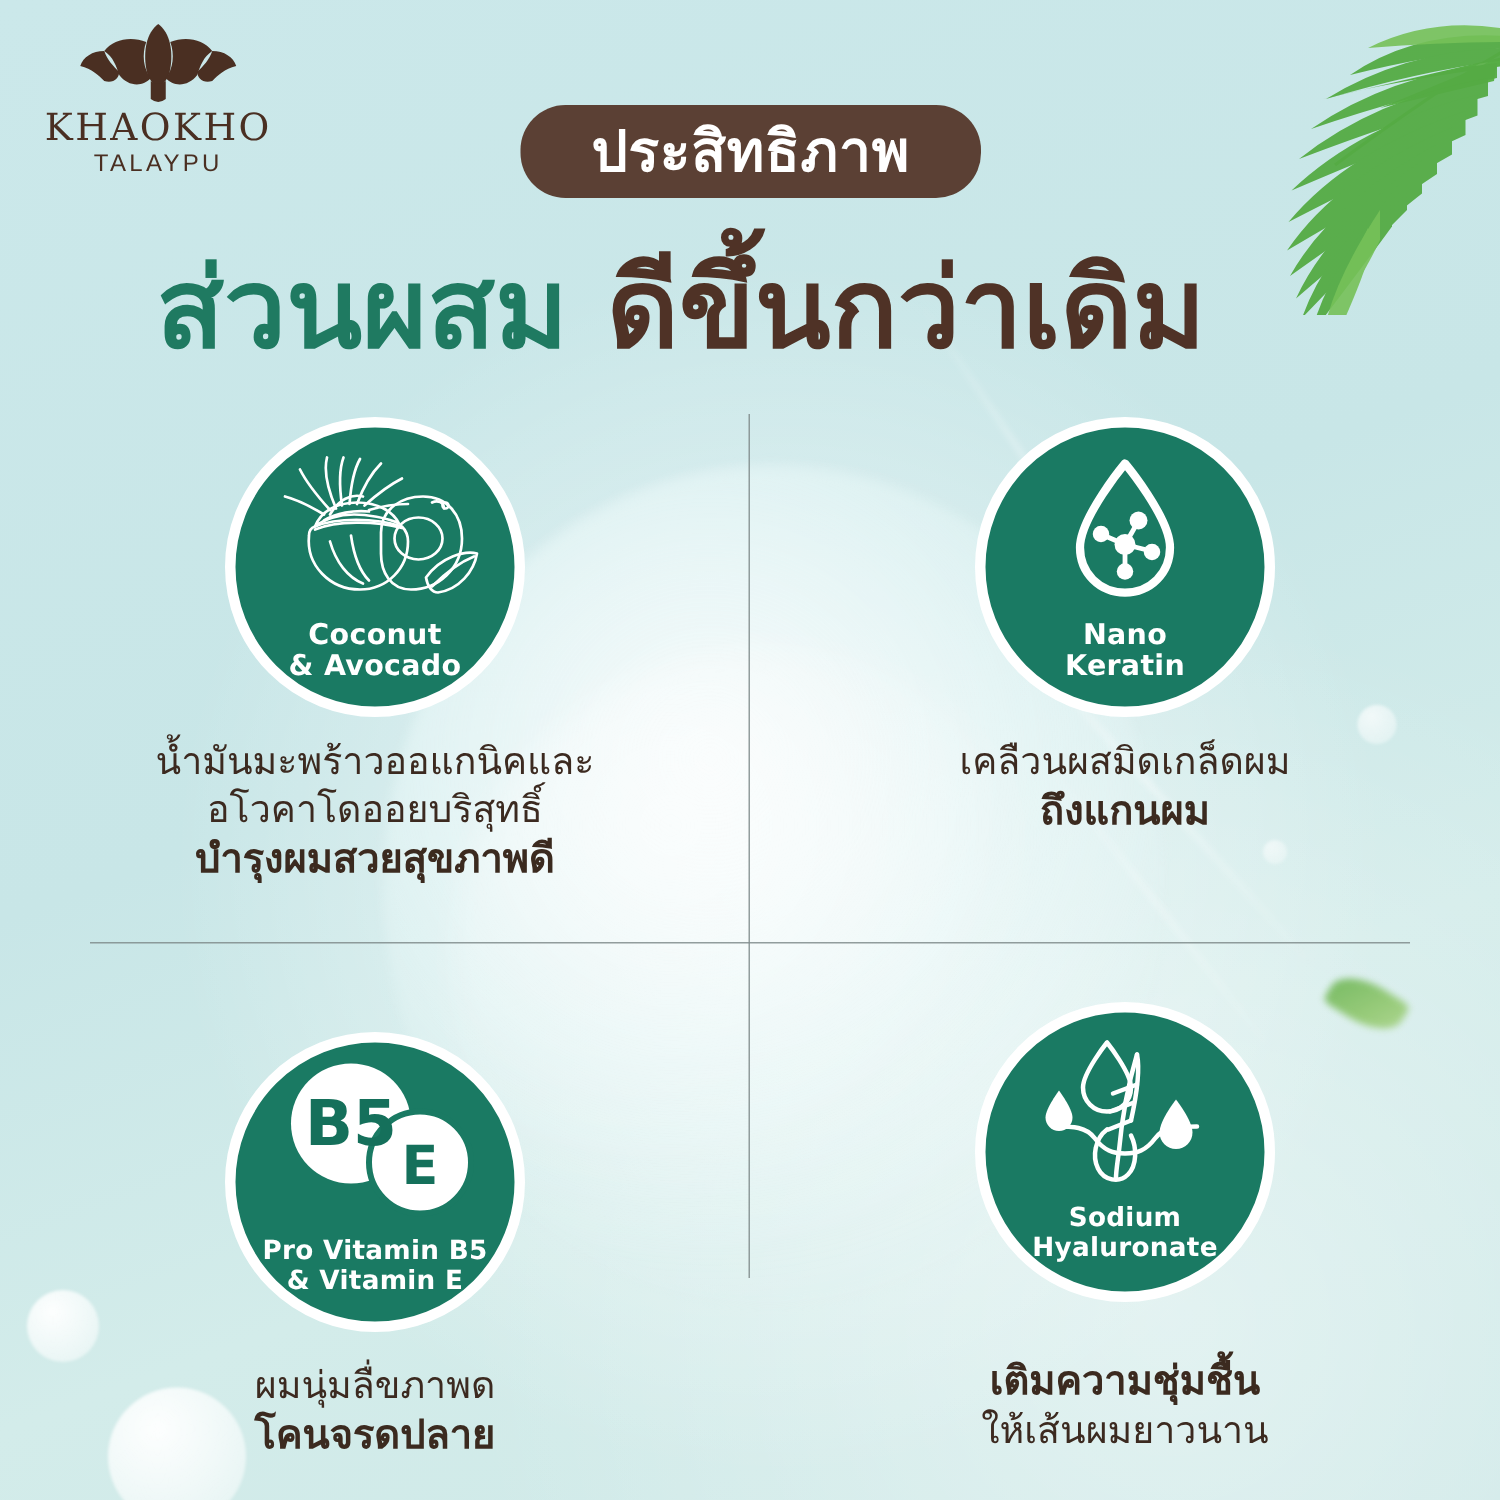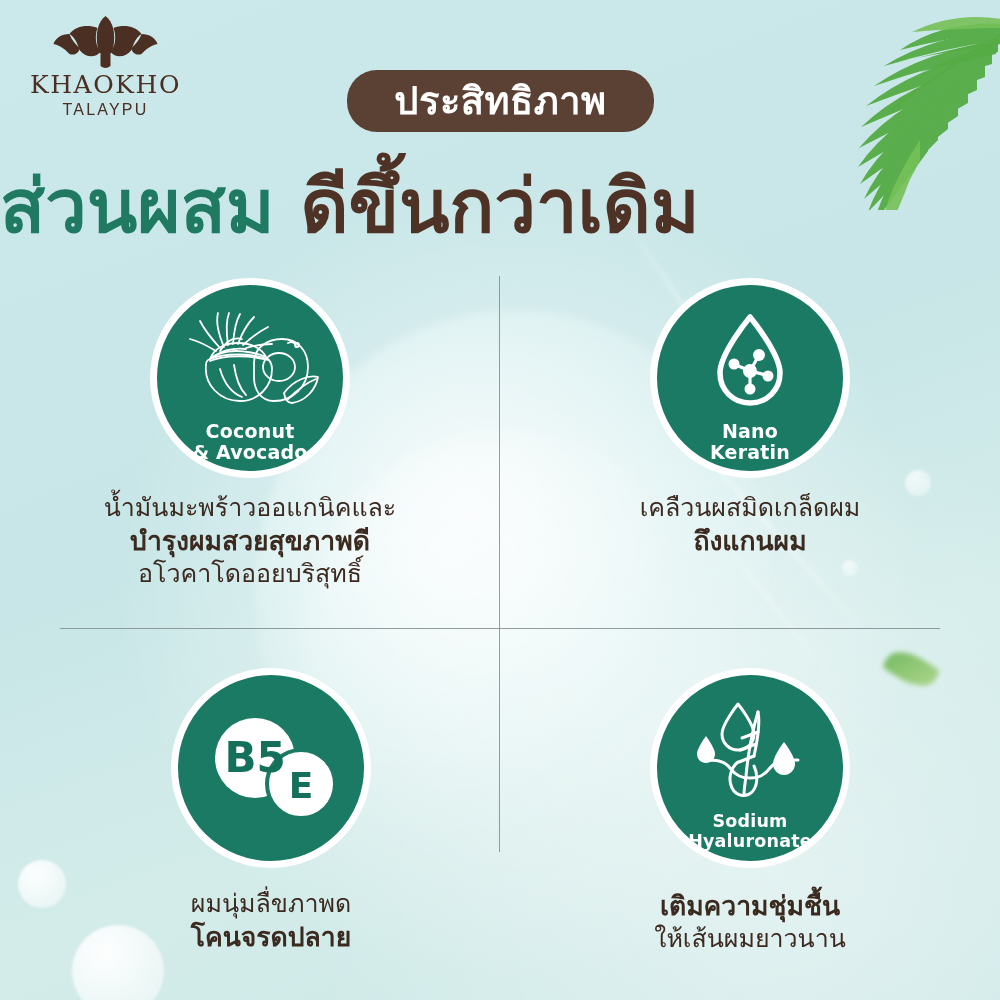--- a/index.html
+++ b/index.html
@@ -69,60 +69,60 @@
   
   .pill{
     position:absolute;left:347px;top:70px;width:307px;height:62px;
     background:#5b4034;border-radius:30px;
     display:flex;align-items:center;justify-content:center;
   }
   .pill-text{color:#ffffff;font-size:38px;font-weight:700;line-height:1;letter-spacing:.5px;}
 
   
   .headline{
-    position:absolute;left:0;top:168px;width:908px;text-align:left;
+    position:absolute;left:0;top:168px;width:908px;text-align:center;
     font-size:74px;font-weight:700;line-height:1.05;white-space:nowrap;
   }
   .hl-green{color:#1f7a61;}
   .hl-brown{color:#4f3226;}
 
   
   .divider-v{position:absolute;left:499px;top:276px;width:1px;height:576px;background:#808c8c;opacity:.85;}
   .divider-h{position:absolute;left:60px;top:628px;width:880px;height:1px;background:#808c8c;opacity:.85;}
 
   
   .cell{position:absolute;width:500px;text-align:center;}
   .cell-tl{left:0;top:278px;}
   .cell-tr{left:500px;top:278px;}
-  .cell-bl{left:0;top:668px;padding-left:21px;}
+  .cell-bl{left:0;top:688px;}
   .cell-br{left:500px;top:668px;}
 
   .badge{
     width:200px;height:200px;border-radius:50%;
     margin:0 auto;
     background:#1a7a63;
     border:7px solid #ffffff;
     box-sizing:border-box;
     position:relative;
-    display:flex;flex-direction:column;align-items:center;justify-content:center;
+    display:flex;flex-direction:column;align-items:center;justify-content:flex-start;
   }
   .badge-art{width:140px;height:112px;margin-top:14px;display:block;}
   .badge-art.tight{margin-top:8px;height:120px;}
   .badge-label{
     color:#ffffff;font-size:19px;font-weight:700;line-height:1.12;
     margin-top:2px;letter-spacing:.2px;
   }
   .badge-label.small{font-size:17.5px;}
 
   .caption{margin-top:14px;line-height:1.28;}
   .cap-line{display:block;color:#3c2a20;font-size:25px;font-weight:400;}
   .cap-line.bold{font-weight:700;font-size:26.5px;color:#3b2a1f;}
 
   .caption.bl{margin-top:20px;}
-  .caption.br{margin-top:21px;}
+  .caption.br{margin-top:36px;}
 </style>
 </head>
 <body>
 
 <div id="poster">
 
   <div class="orb orb-main"></div>
   <div class="orb orb-sheen"></div>
   <div class="streak s1"></div>
   <div class="streak s2"></div>
@@ -234,22 +234,22 @@
           <path d="M108 92 C116 84 126 76 136 72"></path>
         </g>
       </svg>
       <div class="badge-label">
         <span>Coconut</span><br>
         <span>&amp; Avocado</span>
       </div>
     </div>
     <div class="caption">
       <span class="cap-line">น้ำมันมะพร้าวออแกนิคและ</span>
+      <span class="cap-line">อโวคาโดออยบริสุทธิ์</span>
       <span class="cap-line bold">บำรุงผมสวยสุขภาพดี</span>
-      <span class="cap-line">อโวคาโดออยบริสุทธิ์</span>
     </div>
   </div>
 
   <div class="cell cell-tr">
     <div class="badge">
       <svg class="badge-art" viewBox="0 0 140 112">
         <path d="M70 10 C70 10 40 46 40 66 C40 83 53 96 70 96 C87 96 100 83 100 66 C100 46 70 10 70 10 Z" fill="none" stroke="#ffffff" stroke-width="5.5" stroke-linejoin="round"></path>
         <g stroke="#ffffff" stroke-width="3.2" stroke-linecap="round">
           <line x1="70" y1="64" x2="78" y2="50"></line>
           <line x1="70" y1="64" x2="56" y2="58"></line>
@@ -276,20 +276,24 @@
   </div>
 
   <div class="cell cell-bl">
     <div class="badge">
       <svg class="badge-art tight" viewBox="0 0 140 120">
         <circle cx="54" cy="46" r="40" fill="#ffffff"></circle>
         <circle cx="100" cy="72" r="34" fill="#ffffff" stroke="#1a7a63" stroke-width="4"></circle>
         <text x="54" y="60" text-anchor="middle" fill="#15705b" font-family="DejaVu Sans, Liberation Sans, sans-serif" font-size="42" font-weight="700">B5</text>
         <text x="100" y="86" text-anchor="middle" fill="#15705b" font-family="DejaVu Sans, Liberation Sans, sans-serif" font-size="36" font-weight="700">E</text>
       </svg>
+      <div class="badge-label small">
+        <span>Pro Vitamin B5</span><br>
+        <span>&amp; Vitamin E</span>
+      </div>
     </div>
     <div class="caption bl">
       <span class="cap-line">ผมนุ่มลื่ขภาพด</span>
       <span class="cap-line bold">โคนจรดปลาย</span>
     </div>
   </div>
 
   <div class="cell cell-br">
     <div class="badge">
       <svg class="badge-art" viewBox="0 0 140 112">

